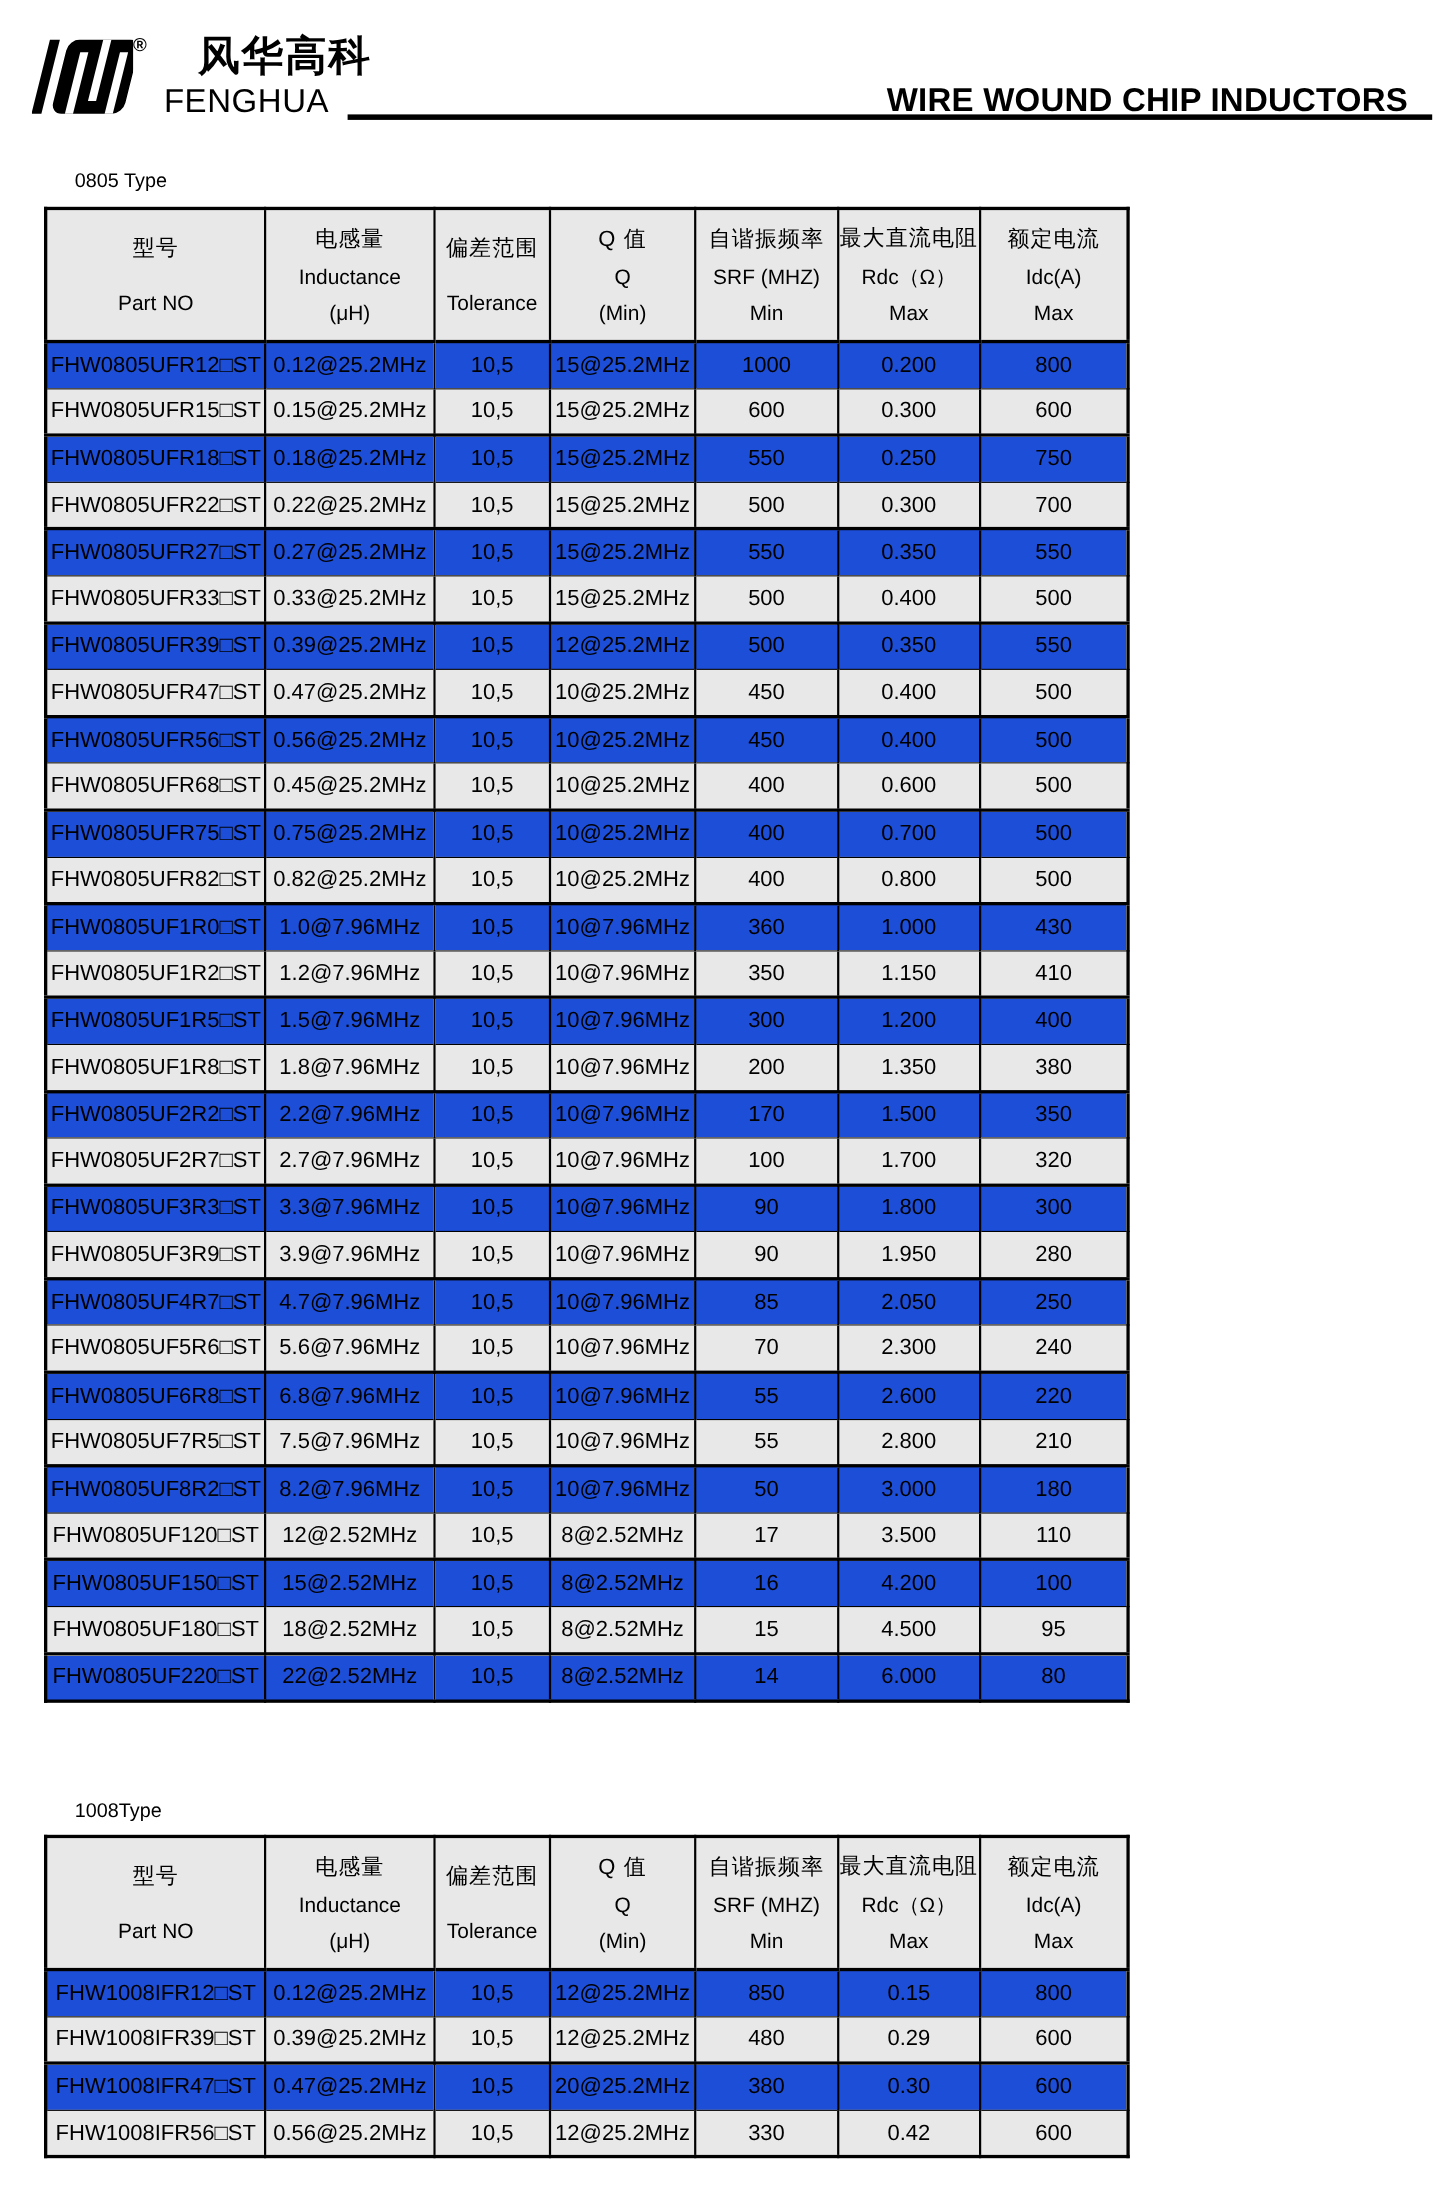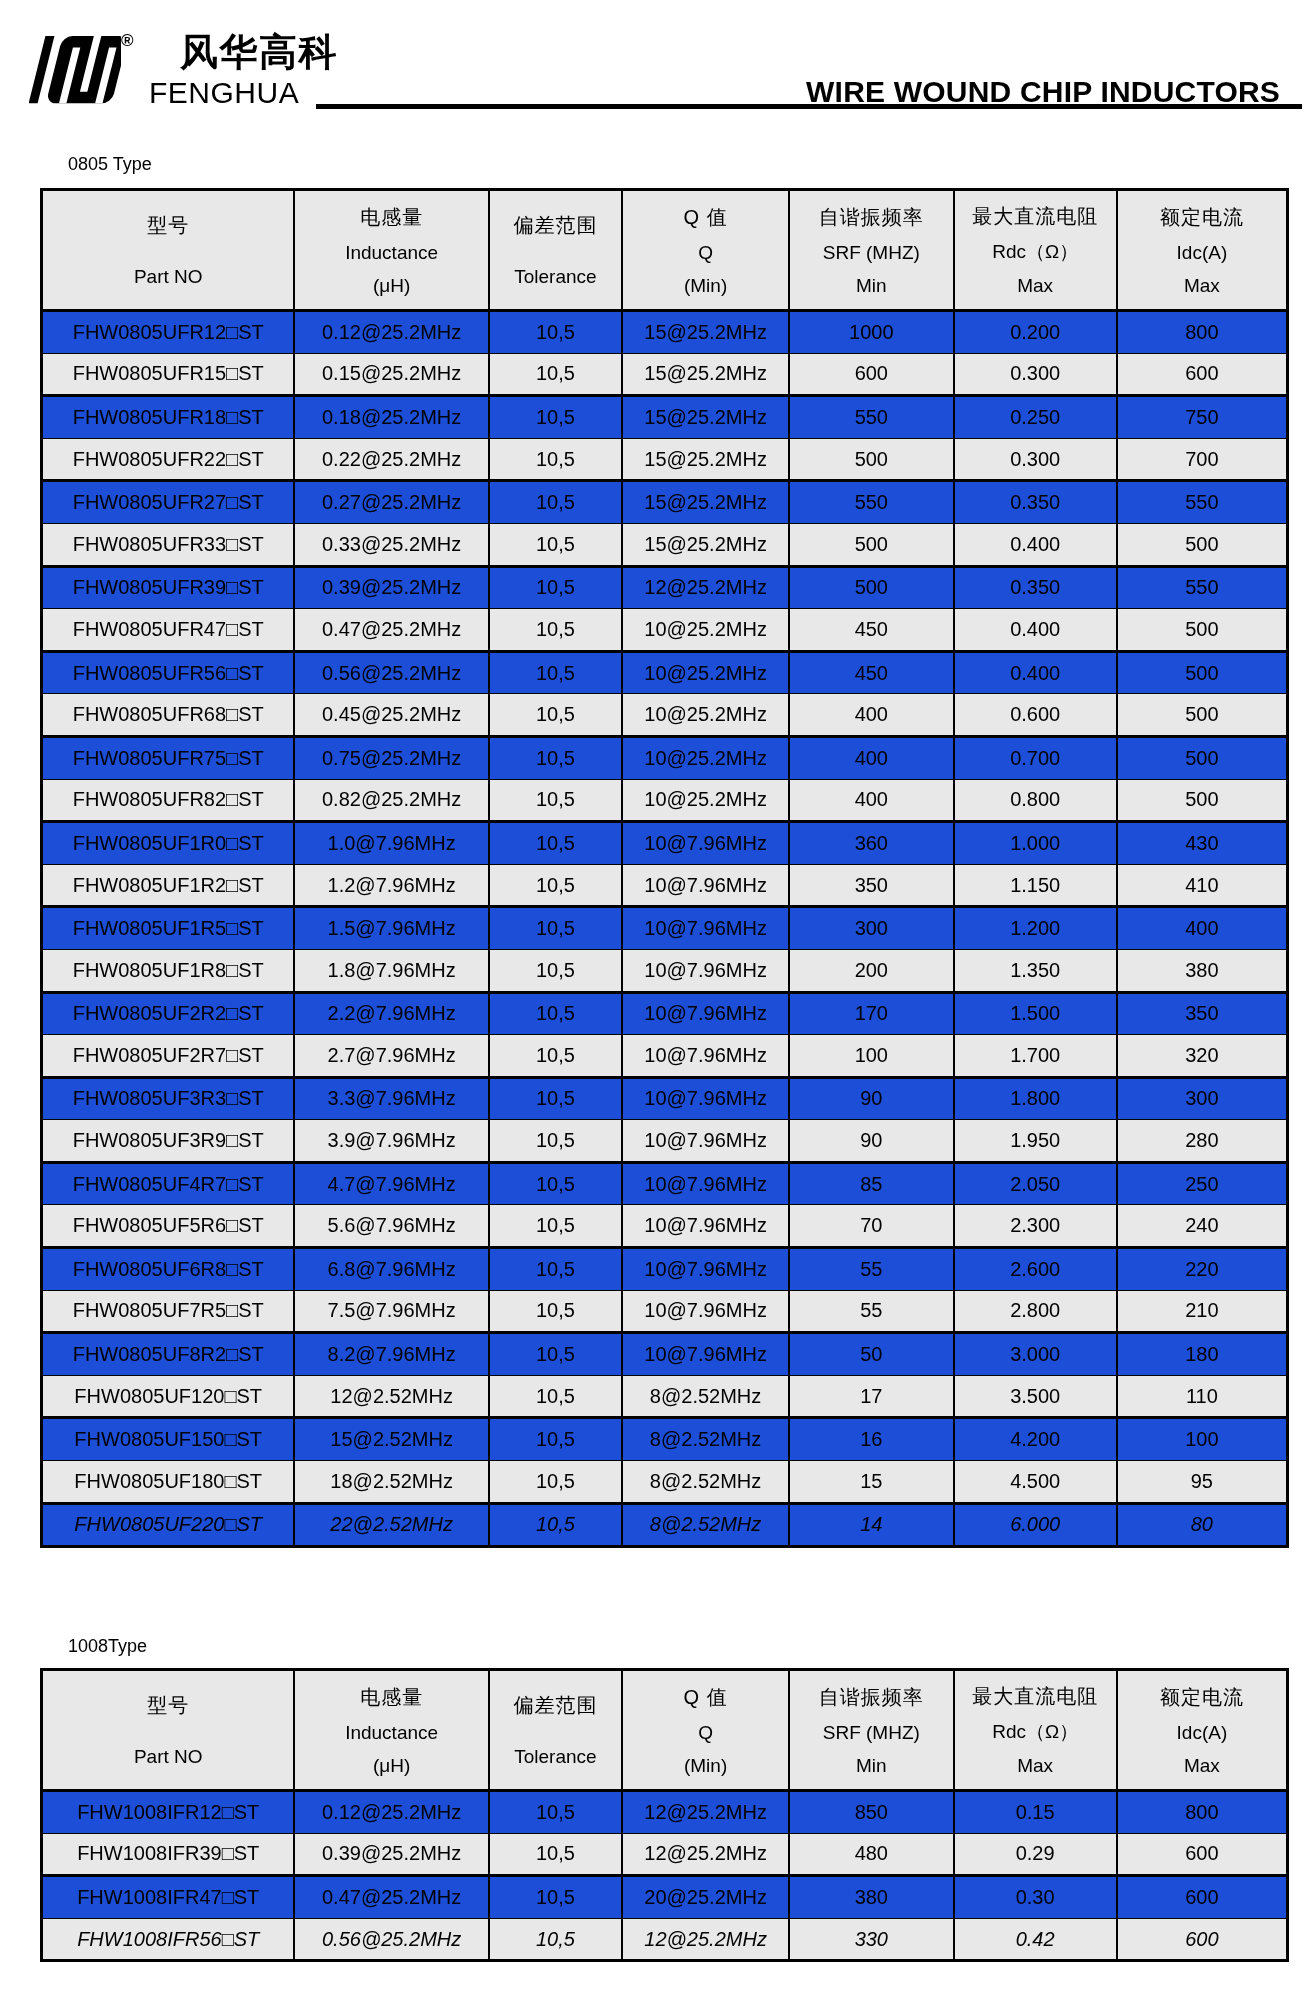--- a/index.html
+++ b/index.html
@@ -13,42 +13,42 @@
   .brand-en { position:absolute; left:149px; top:78px; font-size:30px; font-weight:400; letter-spacing:0.5px; line-height:1; white-space:nowrap; }
   .page-title { position:absolute; top:57px; right:28px; font-size:30px; font-weight:bold; letter-spacing:0.2px; line-height:1; white-space:nowrap; }
   .masthead-rule { position:absolute; left:316px; top:104px; width:986px; height:5px; background:#000; }
 
   
   .section-label { position:absolute; left:68px; font-size:18px; line-height:1.2; }
   .label-a { top:154px; }
   .label-b { top:1636px; }
 
   
-  .spec-table { position:absolute; left:40px; width:1249px; border-collapse:collapse; table-layout:fixed; border:3px solid #000; }
+  .spec-table { position:absolute; left:40px; width:987px; border-collapse:collapse; table-layout:fixed; border:3px solid #000; }
   .table-a { top:188px; }
   .table-b { top:1668px; }
 
   .spec-table th, .spec-table td {
     border-left:2px solid #000;
     text-align:center; vertical-align:middle;
     padding:0; white-space:nowrap; overflow:hidden;
     font-size:20px; font-weight:normal;
   }
   .spec-table th:first-child, .spec-table td:first-child { border-left:none; }
 
   .spec-table thead th { height:118px; background:#e8e8e8; border-bottom:3px solid #000; }
   .th-stack { height:100%; box-sizing:border-box; display:flex; flex-direction:column;
               justify-content:space-around; align-items:center; padding:7px 0; }
   .th-zh { font-size:20px; letter-spacing:1px; }
   .th-en, .th-unit { font-size:19px; }
 
   .spec-table tbody td { height:40.6px; }
   .spec-table tbody tr { background:#1d4ed8; border-bottom:1px solid #000; }
   .spec-table tbody tr:nth-child(even) { background:#e8e8e8; border-bottom:3px solid #000; }
-  .spec-table tbody tr:last-child { border-bottom:none;font-style:italic; }
+  .spec-table tbody tr:last-child { border-bottom:none; }
 </style>
 </head>
 <body>
 
 <div class="page">
 
   <svg class="logo-mark" viewBox="0 0 112 82" preserveAspectRatio="xMinYMin meet">
     <g transform="matrix(1,0,-0.25,1,20,0)">
       <polygon points="0,0 11,0 11,82 0,82" fill="#000"></polygon>
       <rect x="21" y="0" width="80" height="82" rx="12" fill="#000"></rect>

